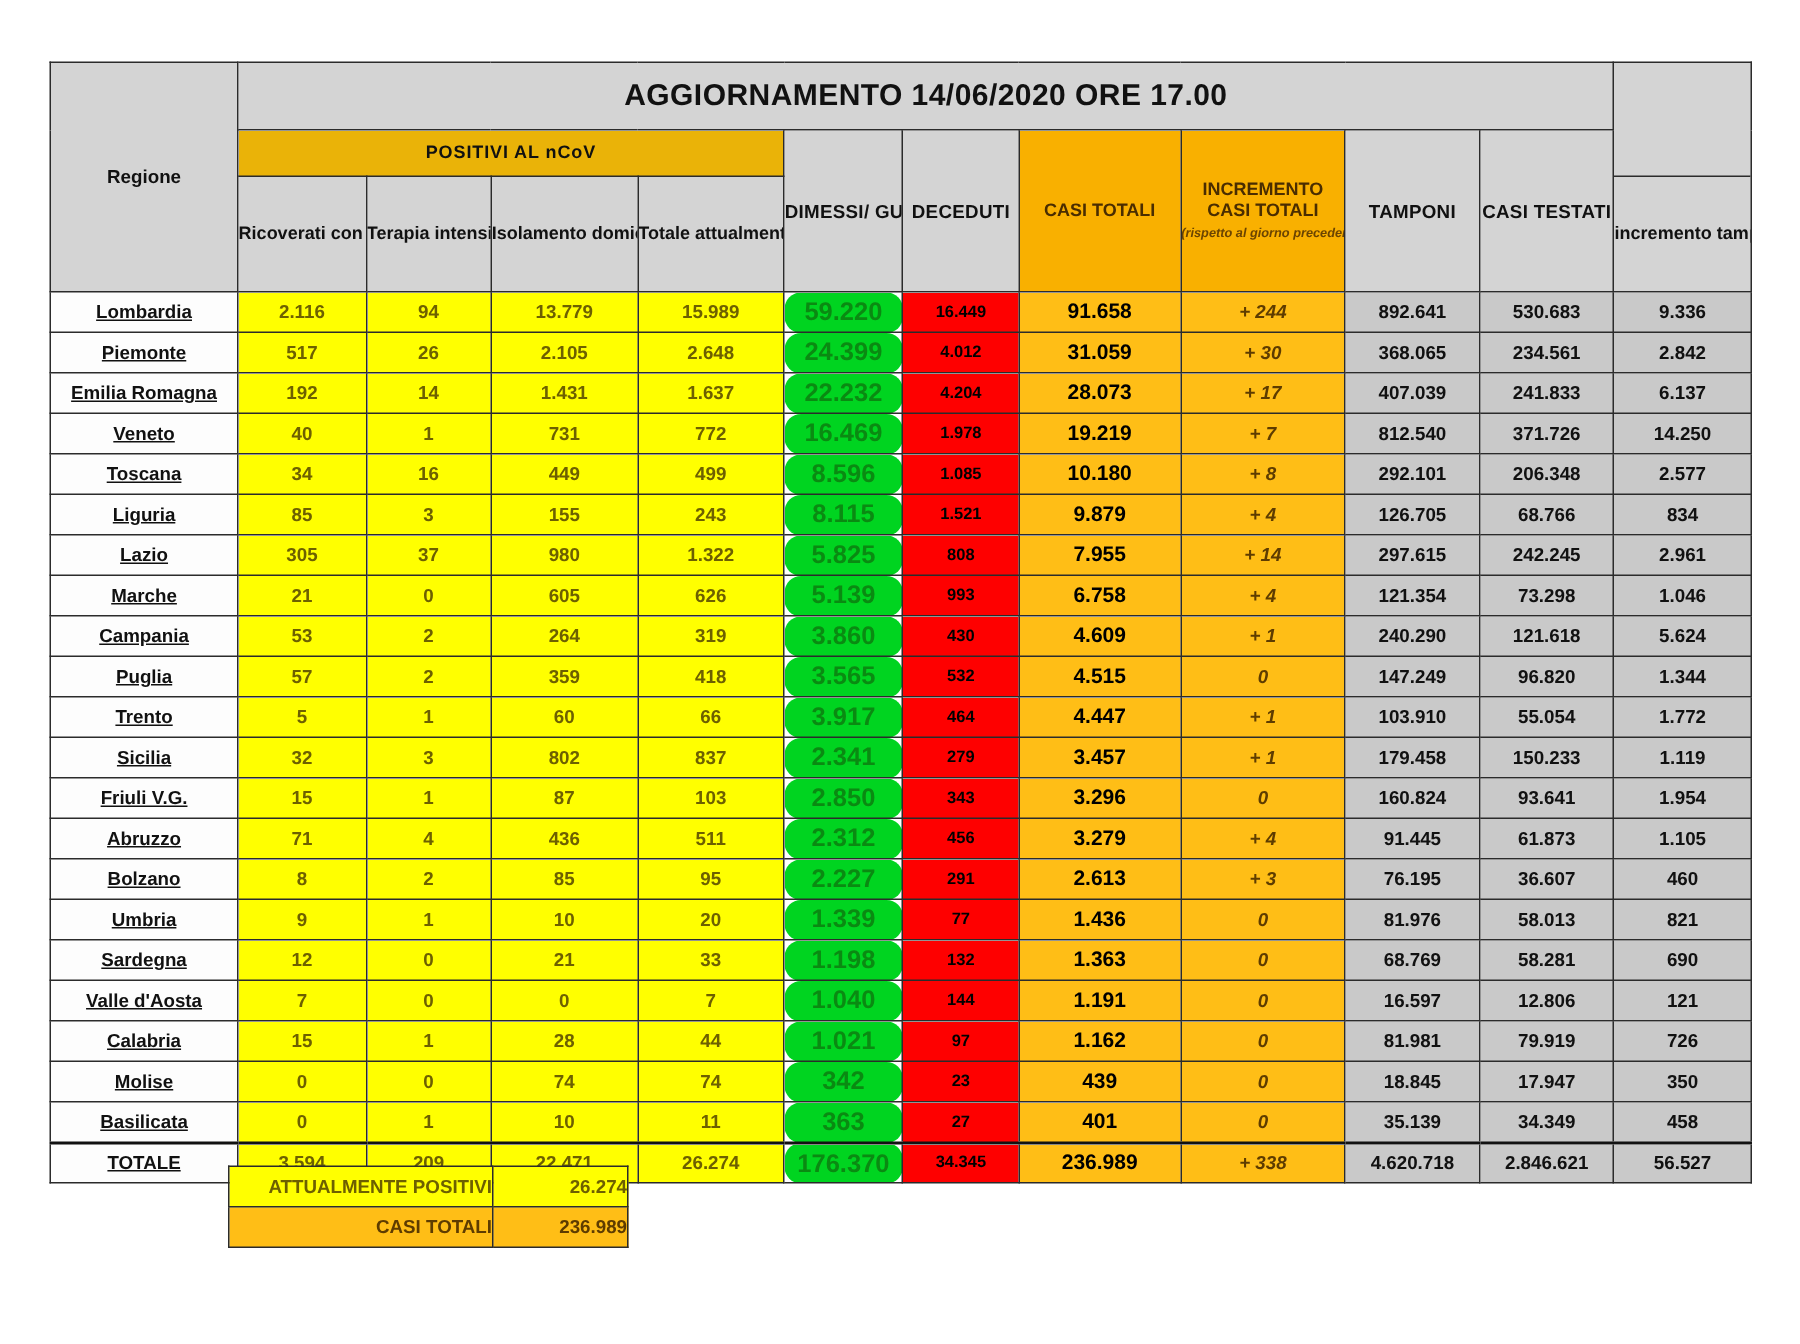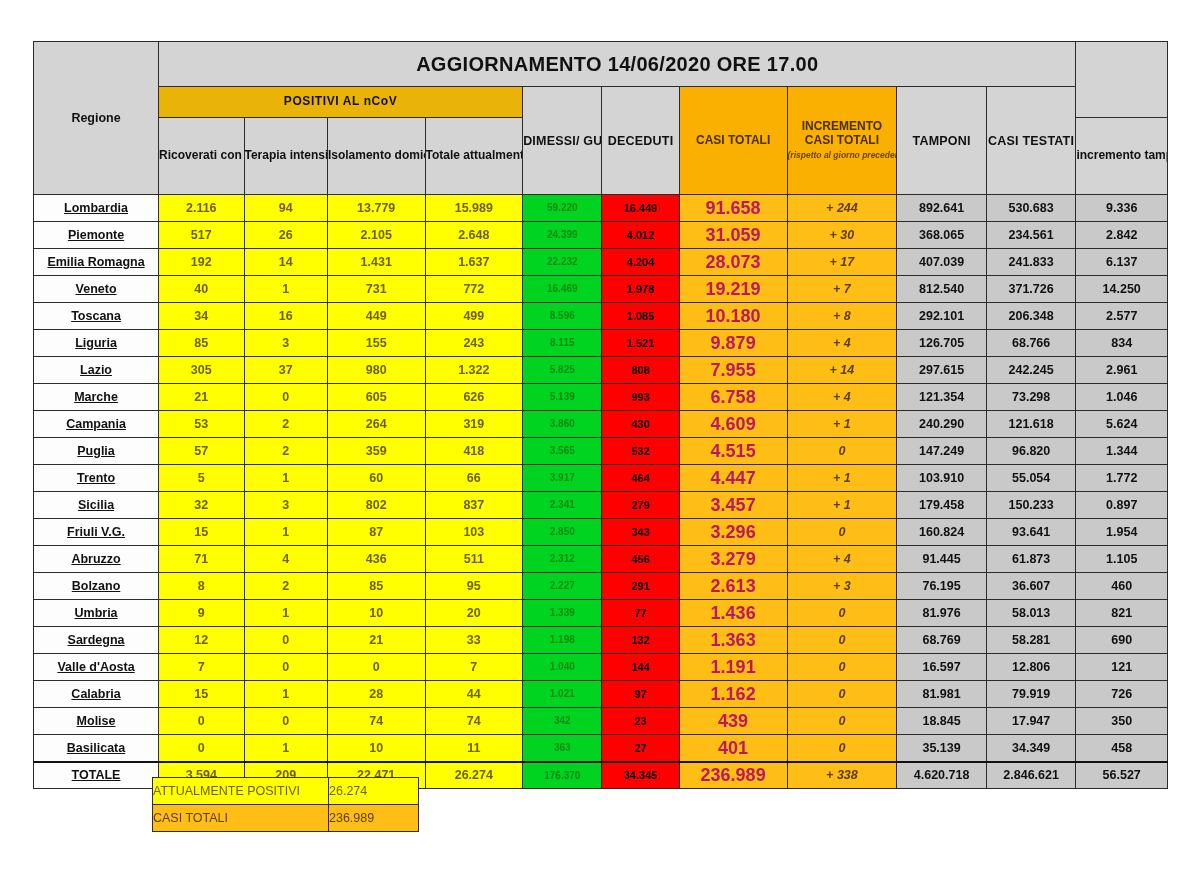--- a/index.html
+++ b/index.html
@@ -115,31 +115,32 @@
     text-decoration:underline;
   }
   .yel{
     background:#ffff00;
     color:#6d6000;
     font-size:12.5px;
   }
   .grn{
     background:#00d420;
     color:#0a8a12;
-    font-size:10px;
+    font-size:17px;
+    border-radius:11px;
   }
   .red{
     background:#fe0000;
     color:#000000;
     font-size:11px;
   }
   .org{
     background:#ffbe16;
-    color:#be185d;
-    font-size:18px;
+    color:#000000;
+    font-size:14px;
   }
   .org-i{
     background:#ffbe16;
     color:#5e3c00;
     font-size:12.5px;
     font-style:italic;
   }
   .gry{
     background:#c9c9c9;
     color:#111111;
@@ -155,22 +156,22 @@
     position:absolute;
     left:152px;top:777px;
     border-collapse:collapse;
     table-layout:fixed;
   }
   #legend col.l-lab{width:176px;}
   #legend col.l-val{width:90px;}
   #legend td{
     border:1px solid #2b2b2b;
     height:25px;
-    text-align:left;
-    font-weight:normal;
+    text-align:right;
+    font-weight:bold;
     font-size:12.5px;
     padding:0;
     white-space:nowrap;
   }
   .lg-yel{background:#ffff00;color:#6d6000;}
   .lg-grn{background:#00d420;color:#0a8a12;}
   .lg-red{background:#fe0000;color:#cd0000;}
   .lg-org{background:#ffbe16;color:#5e3c00;}
 </style>
 </head>
@@ -402,21 +403,21 @@
           <td class="yel">32</td>
           <td class="yel">3</td>
           <td class="yel">802</td>
           <td class="yel">837</td>
           <td class="grn">2.341</td>
           <td class="red">279</td>
           <td class="org">3.457</td>
           <td class="org-i">+ 1</td>
           <td class="gry">179.458</td>
           <td class="gry">150.233</td>
-          <td class="gry">0.897</td>
+          <td class="gry">1.119</td>
         </tr>
         <tr>
           <td class="reg">Friuli V.G.</td>
           <td class="yel">15</td>
           <td class="yel">1</td>
           <td class="yel">87</td>
           <td class="yel">103</td>
           <td class="grn">2.850</td>
           <td class="red">343</td>
           <td class="org">3.296</td>

